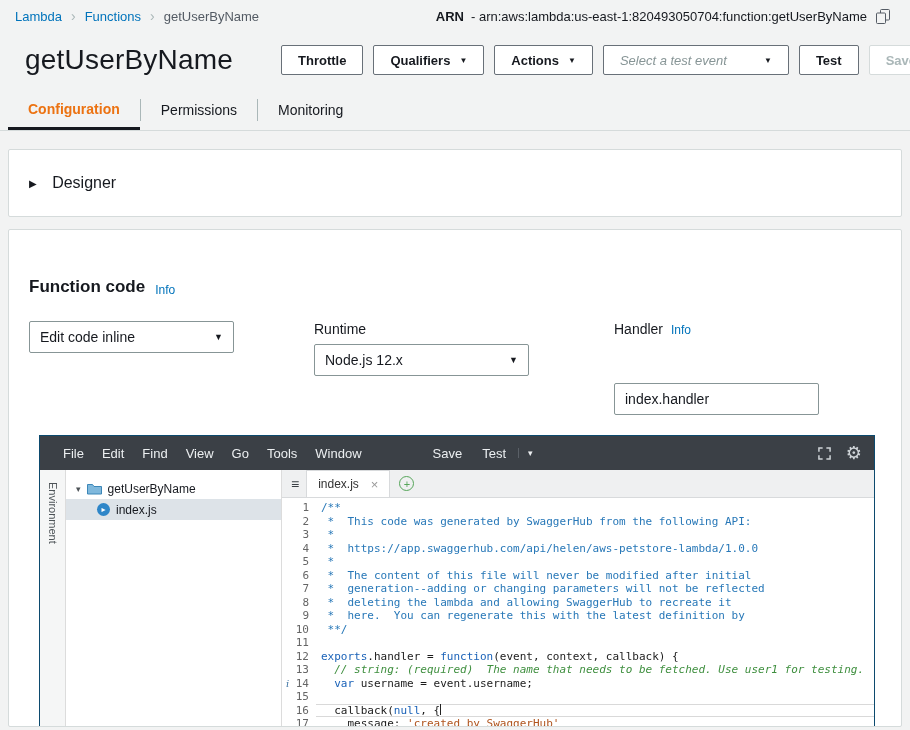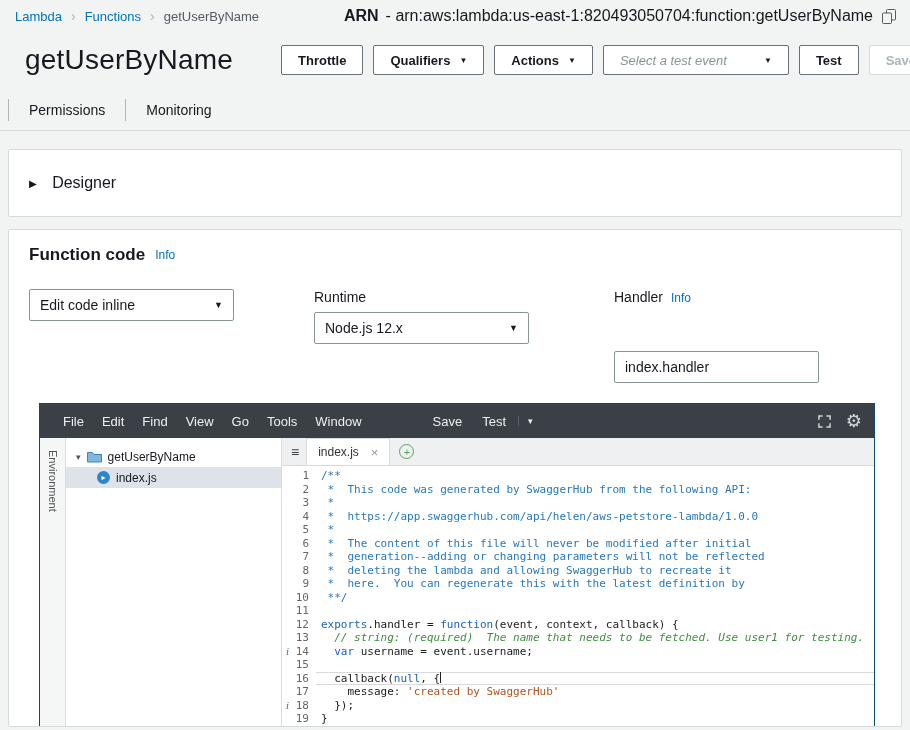--- a/index.html
+++ b/index.html
@@ -5,26 +5,26 @@
   * { margin:0; padding:0; box-sizing:border-box; }
   html,body { width:910px; height:730px; overflow:hidden; }
   body {
     font-family:"Liberation Sans", sans-serif;
     background:#f2f3f3;
     color:#16191f;
     position:relative;
   }
 
   
-  .topbar { display:flex; justify-content:space-between; align-items:center; height:32px; padding:0 14px 0 15px; }
+  .topbar { display:flex; justify-content:space-between; align-items:center; height:32px; padding:0 20px 0 15px; }
   .breadcrumb { display:flex; align-items:center; gap:9px; font-size:13px; }
   .breadcrumb .crumb { color:#0073bb; text-decoration:none; cursor:pointer; }
   .breadcrumb .sep { color:#aab7b8; font-size:14px; }
   .breadcrumb .current { color:#545b64; }
-  .arn-wrap { display:flex; align-items:center; gap:7px; font-size:16px; }
+  .arn-wrap { display:flex; gap:7px; font-size:13px; }
   .arn-wrap b { font-weight:700; }
   .copy-icon { display:inline-flex; cursor:pointer; margin-left:2px; }
 
   
   .header-row { display:flex; align-items:center; justify-content:space-between; padding:12px 12px 14px 25px; }
   h1 { font-size:28px; font-weight:400; color:#16191f; letter-spacing:0.2px; }
   .actions { display:flex; gap:10px; align-items:center;padding-left:48px; }
   .btn {
     height:30px; padding:0 16px; background:#fff; border:1px solid #687078; border-radius:2px;
     font-family:inherit; font-size:13px; font-weight:700; color:#16191f;
@@ -39,21 +39,21 @@
   .tab { display:flex; align-items:center; padding:0 20px; font-size:14px; color:#16191f; cursor:pointer; }
   .tab.active { color:#ec7211; font-weight:700; border-bottom:3px solid #16191f; }
   .tab-sep { width:1px; background:#aab7b8; margin:9px 0; }
 
   
   .content { padding:18px 8px 0; }
   .panel { background:#fff; border:1px solid #d5dbdb; border-radius:2px; }
   .panel.designer { padding:24px 20px; margin-bottom:12px; font-size:16px; font-weight:400; cursor:pointer; }
   .panel.designer .tri { font-size:10px; margin-right:11px; display:inline-block; transform:translateY(-1px); }
   .panel.fcode { padding:15px 20px 0; height:498px; overflow:hidden; }
-  .panel-header { display:flex; align-items:center; gap:10px; }
+  .panel-header { display:flex; align-items:flex-end; gap:10px;margin-top:32px; }
   .panel-title { font-size:17px; font-weight:700; }
   .info-link { font-size:12px; color:#0073bb; cursor:pointer; }
 
   
   .fields { display:flex; margin-top:24px; }
   .field { display:flex; flex-direction:column; gap:7px; }
   .field .flabel { font-size:14px; color:#16191f; display:flex; gap:8px; align-items:baseline; }
   .control {
     height:32px; border:1px solid #879596; border-radius:2px; background:#fff;
     display:flex; align-items:center; justify-content:space-between; padding:0 10px;
@@ -161,20 +161,21 @@
       <button class="btn">
         <span>Test</span>
       </button>
       <button class="btn disabled">
         <span>Save</span>
       </button>
     </div>
   </div>
 
   <div class="tabs">
+      <div class="tab active">Configuration</div>
       <span class="tab-sep"></span>
       <div class="tab">Permissions</div>
       <span class="tab-sep"></span>
       <div class="tab">Monitoring</div>
     </div>
 
   <div class="content">
 
     <section class="panel designer">
       <span class="tri">▶</span>

